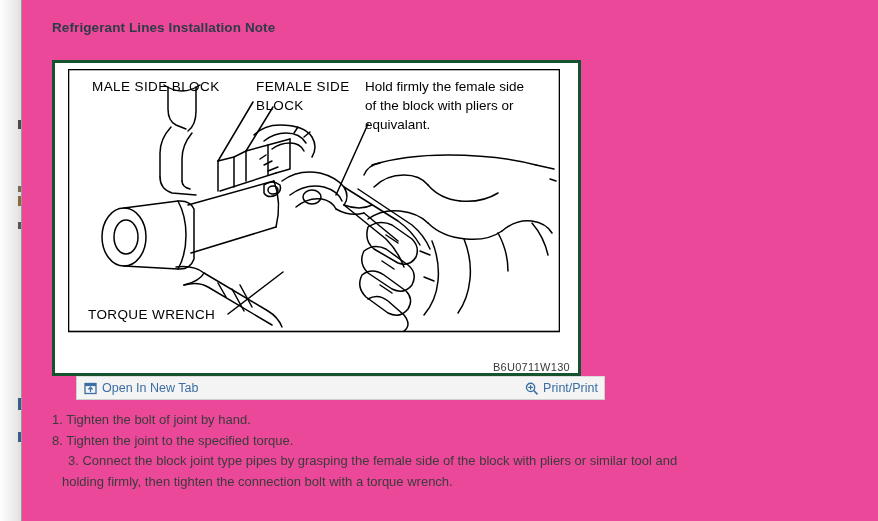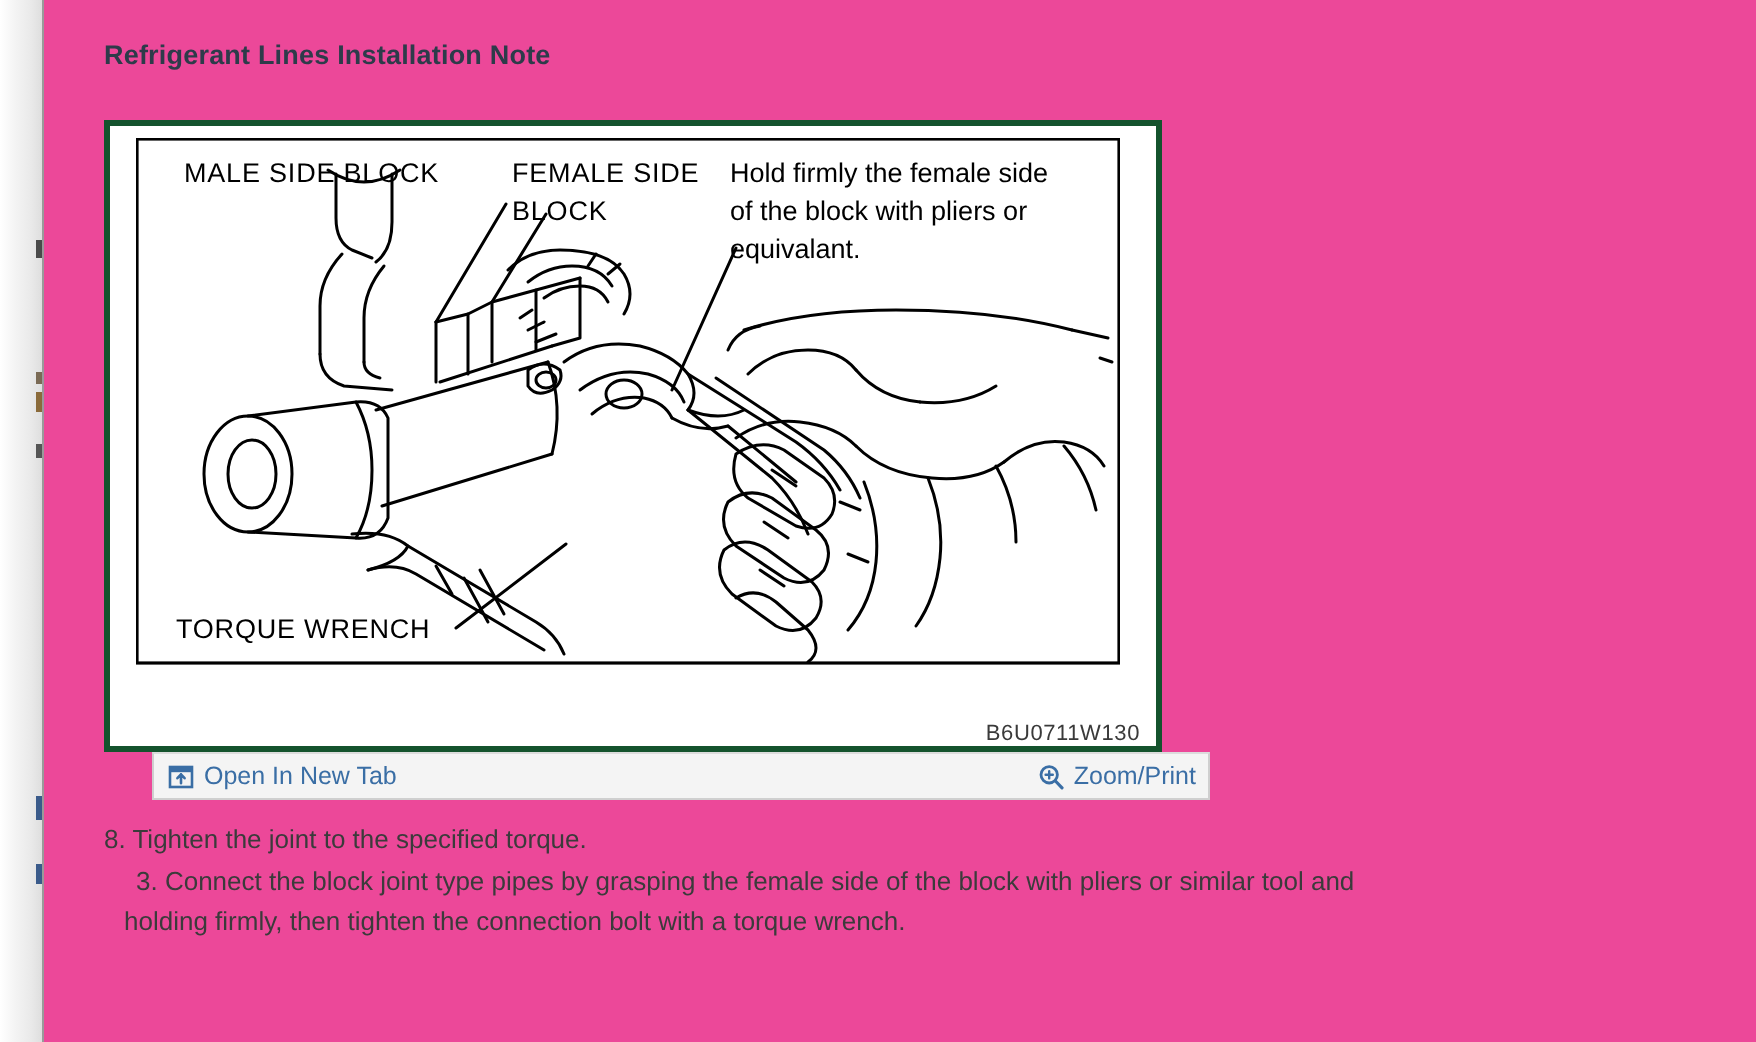--- a/index.html
+++ b/index.html
@@ -283,22 +283,23 @@
       <span>Open In New Tab</span>
     </a>
     <a class="act">
       <span>
         <svg width="13" height="13" viewBox="0 0 13 13">
           <circle cx="5.6" cy="5.4" r="4.1" fill="none" stroke="#3a6ea5" stroke-width="1.4"></circle>
           <path d="M8.7 8.5 L12 11.9" stroke="#3a6ea5" stroke-width="1.6" stroke-linecap="round"></path>
           <path d="M3.8 5.4 L7.4 5.4 M5.6 3.6 L5.6 7.2" stroke="#3a6ea5" stroke-width="1.2" stroke-linecap="round"></path>
         </svg>
       </span>
-      <span>Zoom/Print</span>
+      <span>Print/Print</span>
     </a>
   </div>
 
   <div class="steps">
+    <div class="step">1. Tighten the bolt of joint by hand.</div>
     <div class="step">8. Tighten the joint to the specified torque.</div>
     <div class="step wrap">3. Connect the block joint type pipes by grasping the female side of the block with pliers or similar tool and holding firmly, then tighten the connection bolt with a torque wrench.</div>
   </div>
 
 </div>
 
 </body></html>

